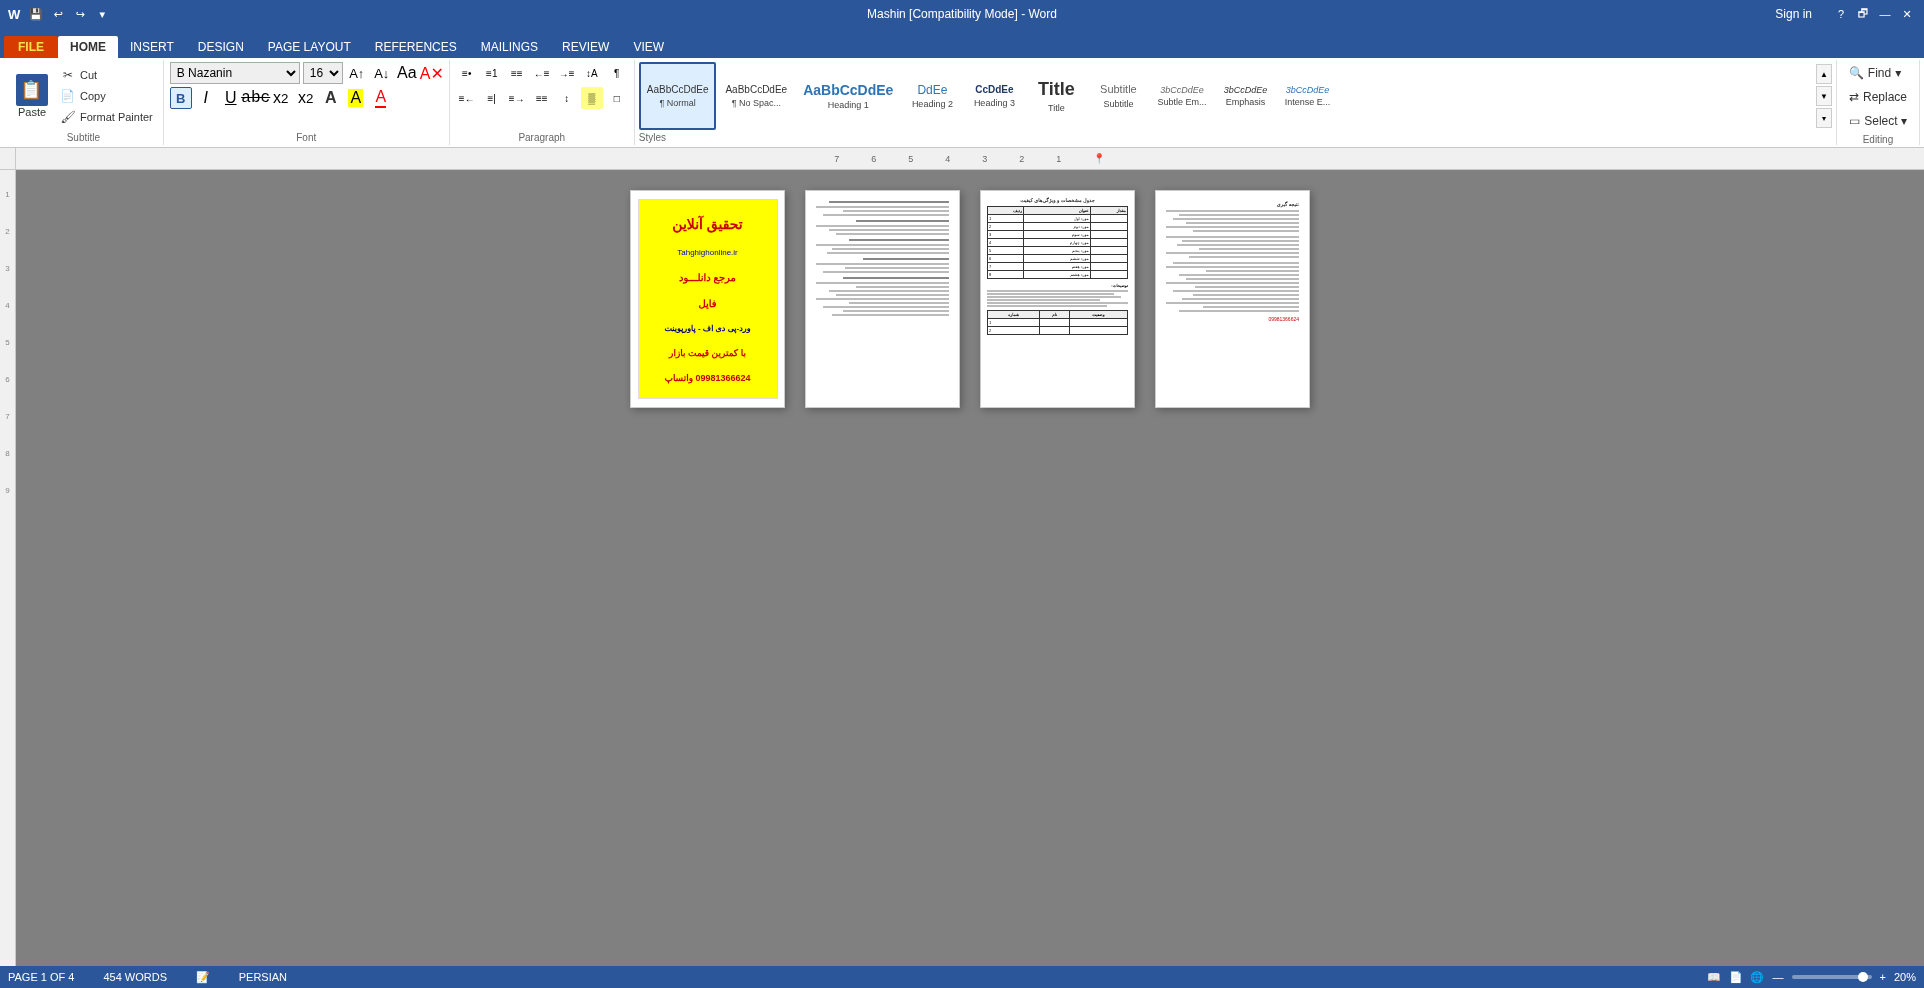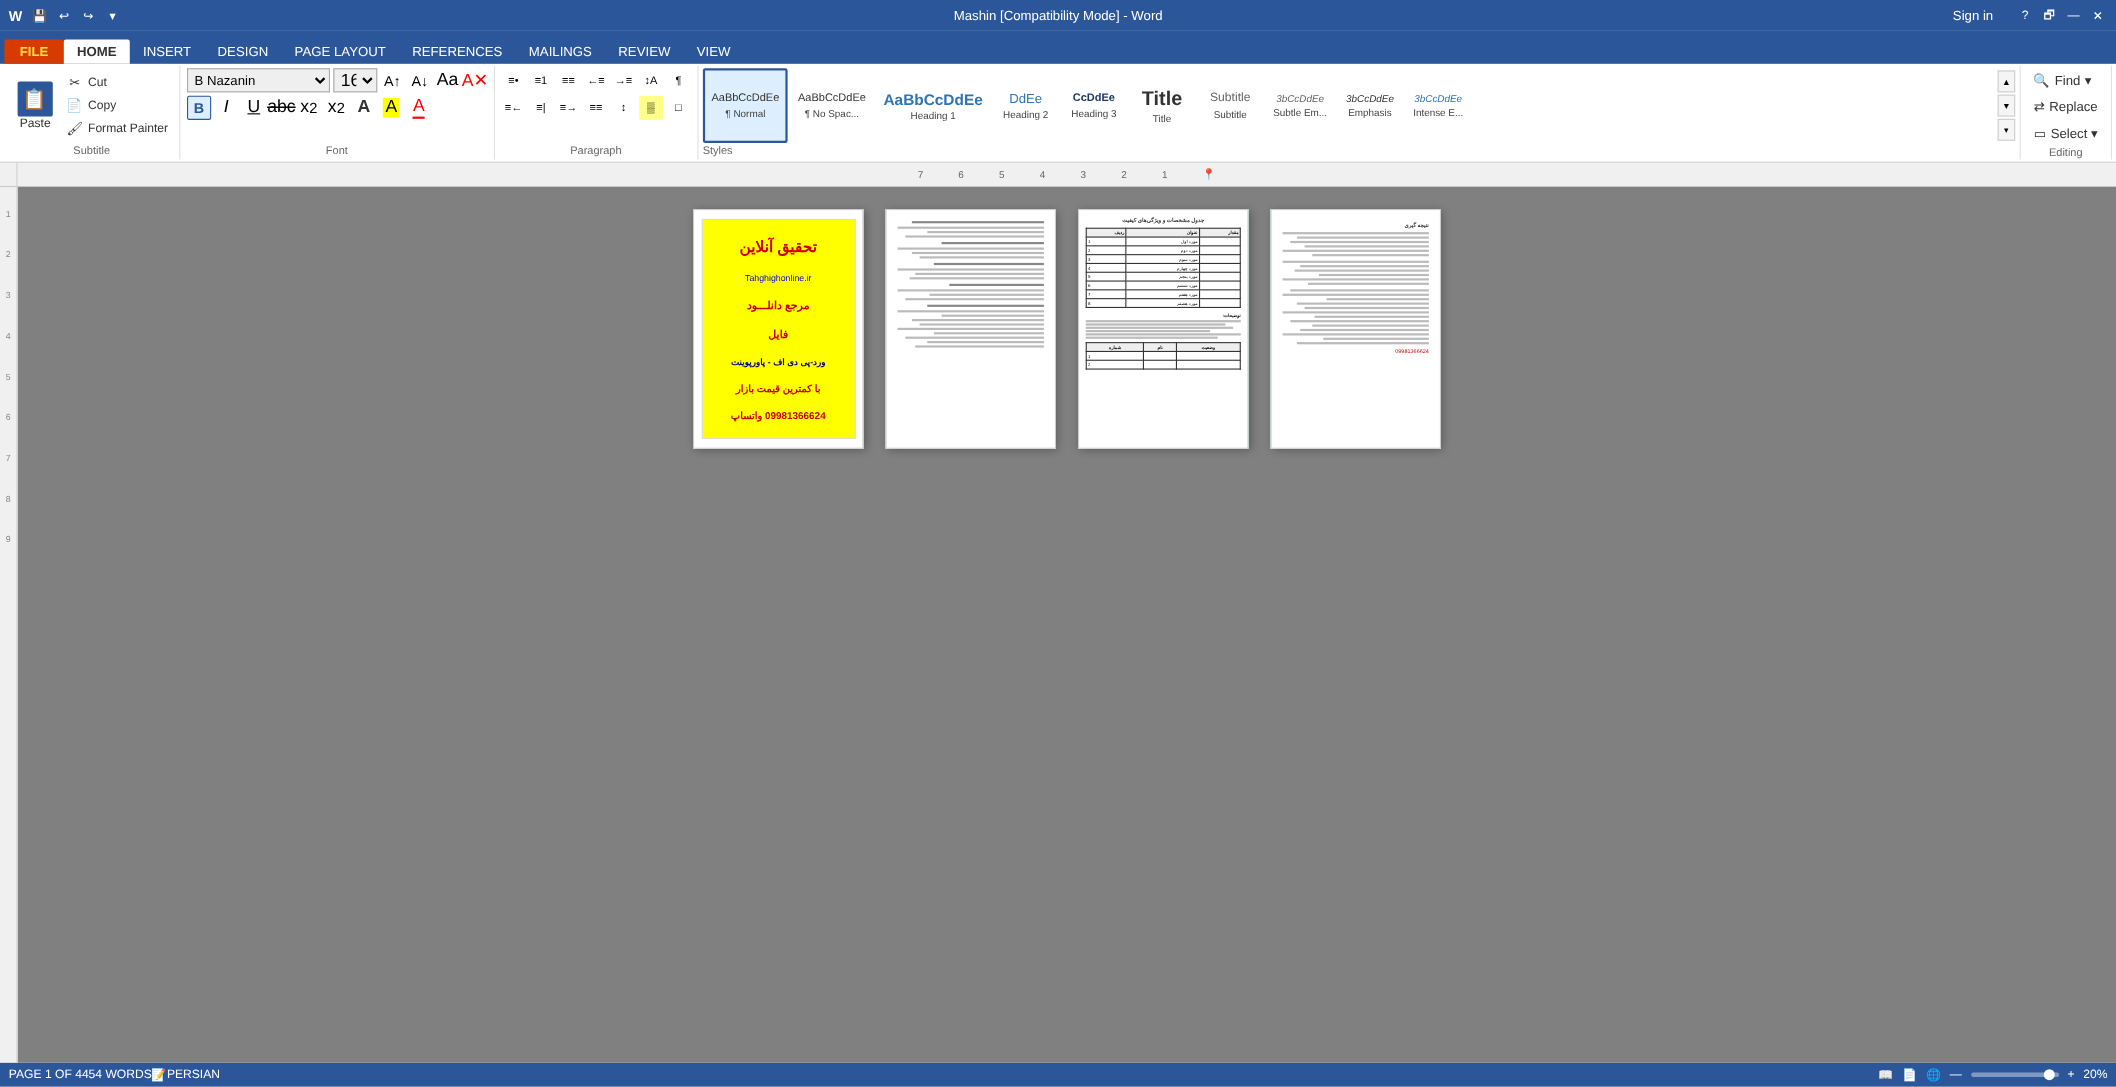--- a/index.html
+++ b/index.html
@@ -34,21 +34,21 @@
     .ribbon-group-label { font-size: 10px; color: #666; margin-top: 2px; }
 
     
     .paste-btn { display: flex; flex-direction: column; align-items: center; cursor: pointer; padding: 2px 6px; border-radius: 3px; }
     .paste-icon { width: 32px; height: 32px; background: #2b579a; display: flex; align-items: center; justify-content: center; color: white; font-size: 18px; border-radius: 2px; }
     .small-btns { display: flex; flex-direction: column; gap: 1px; }
     .small-btn { display: flex; align-items: center; gap: 4px; padding: 2px 4px; cursor: pointer; border-radius: 2px; font-size: 11px; color: #333; }
     .small-btn-icon { width: 16px; height: 16px; display: flex; align-items: center; justify-content: center; font-size: 12px; }
     .font-row { display: flex; align-items: center; gap: 3px; }
     .font-select { height: 22px; border: 1px solid #ababab; font-size: 12px; padding: 0 2px; width: 130px; }
-    .size-select { height: 22px; border: 1px solid #ababab; font-size: 16px; padding: 0 2px; width: 40px; }
+    .size-select { height: 22px; border: 1px solid #ababab; font-size: 12px; padding: 0 2px; width: 40px; }
     .font-btn { width: 22px; height: 22px; border: 1px solid transparent; background: none; cursor: pointer; display: flex; align-items: center; justify-content: center; font-size: 16px; border-radius: 2px; }
     .font-btn.bold { font-weight: bold; font-size: 13px; }
     .font-btn.italic { font-style: italic; }
     .font-btn.underline { text-decoration: underline; }
 
     
     .para-btn { width: 22px; height: 22px; border: 1px solid transparent; background: none; cursor: pointer; display: flex; align-items: center; justify-content: center; font-size: 10px; border-radius: 2px; }
 
     
     .styles-group { flex: 1; display: flex; flex-direction: column; padding: 2px 4px; border-right: 1px solid #e0e0e0; }
@@ -78,21 +78,21 @@
     .page2 { width: 155px; height: 218px; }
 
     
     .page3 { width: 155px; height: 218px; }
 
     
     .page4 { width: 155px; height: 218px; }
 
     
     .status-bar { height: 22px; background: #2b579a; display: flex; align-items: center; justify-content: space-between; padding: 0 8px; color: white; font-size: 11px; }
-    .status-left { display: flex; align-items: center; gap: 0; }
+    .status-left { display: flex; align-items: center; gap: 29px; }
     .status-right { display: flex; align-items: center; gap: 8px; }
     .zoom-slider { width: 80px; height: 4px; background: rgba(255,255,255,0.4); border-radius: 2px; position: relative; }
     .zoom-thumb { width: 10px; height: 10px; background: white; border-radius: 50%; position: absolute; top: -3px; right: 4px; }
 
     .styles-nav { display: flex; flex-direction: column; justify-content: center; gap: 2px; }
     .styles-nav-btn { width: 16px; height: 20px; background: #f5f5f5; border: 1px solid #ccc; cursor: pointer; display: flex; align-items: center; justify-content: center; font-size: 8px; }
 
     .sign-in { color: white; font-size: 12px; cursor: pointer; padding: 0 8px; }
 
     .qat-area { display: flex; align-items: center; gap: 2px; }
@@ -181,21 +181,21 @@
             <button class="font-btn" style="font-size:13px;">A↑</button>
             <button class="font-btn" style="font-size:13px;">A↓</button>
             <button class="font-btn">Aa</button>
             <button class="font-btn" style="color:red;">A✕</button>
           </div>
           <div class="font-row">
             <button class="font-btn bold" style="font-weight:bold;color:#2b579a;border:1px solid #2b579a;background:#ddeeff;">B</button>
             <button class="font-btn italic">I</button>
             <button class="font-btn underline">U</button>
             <button class="font-btn strikethrough">
-                <span style="text-decoration:line-through;">abc</span>
+                <span style="text-decoration:line-through;font-family:Liberation Mono, monospace;">abc</span>
               </button>
             <button class="font-btn">x<sub>2</sub></button>
             <button class="font-btn">x<sup>2</sup></button>
             <button class="font-btn" style="color:#333;font-weight:bold;">A</button>
             <button class="font-btn">
                 <span style="background:yellow;padding:0 2px;">A</span>
               </button>
             <button class="font-btn">
                 <span style="color:red;border-bottom:2px solid red;">A</span>
               </button>

